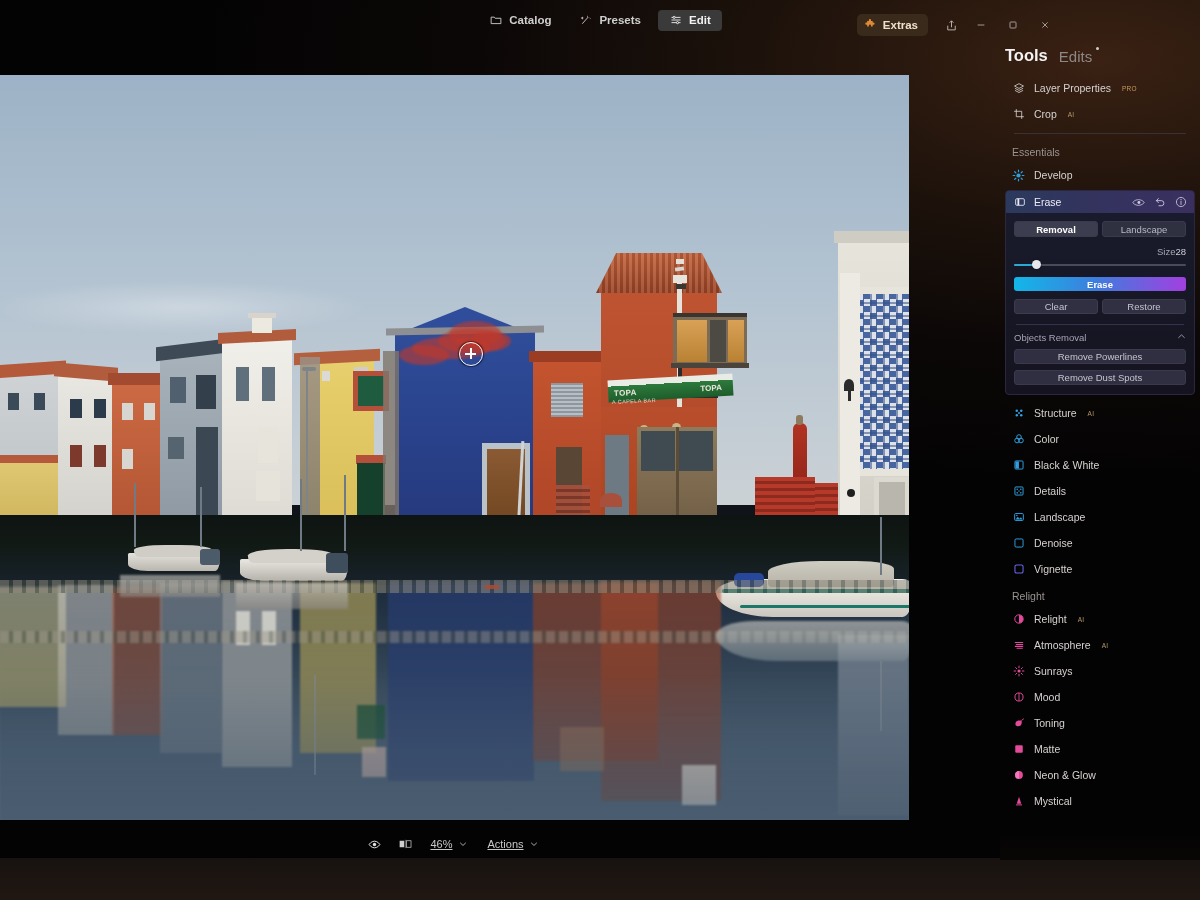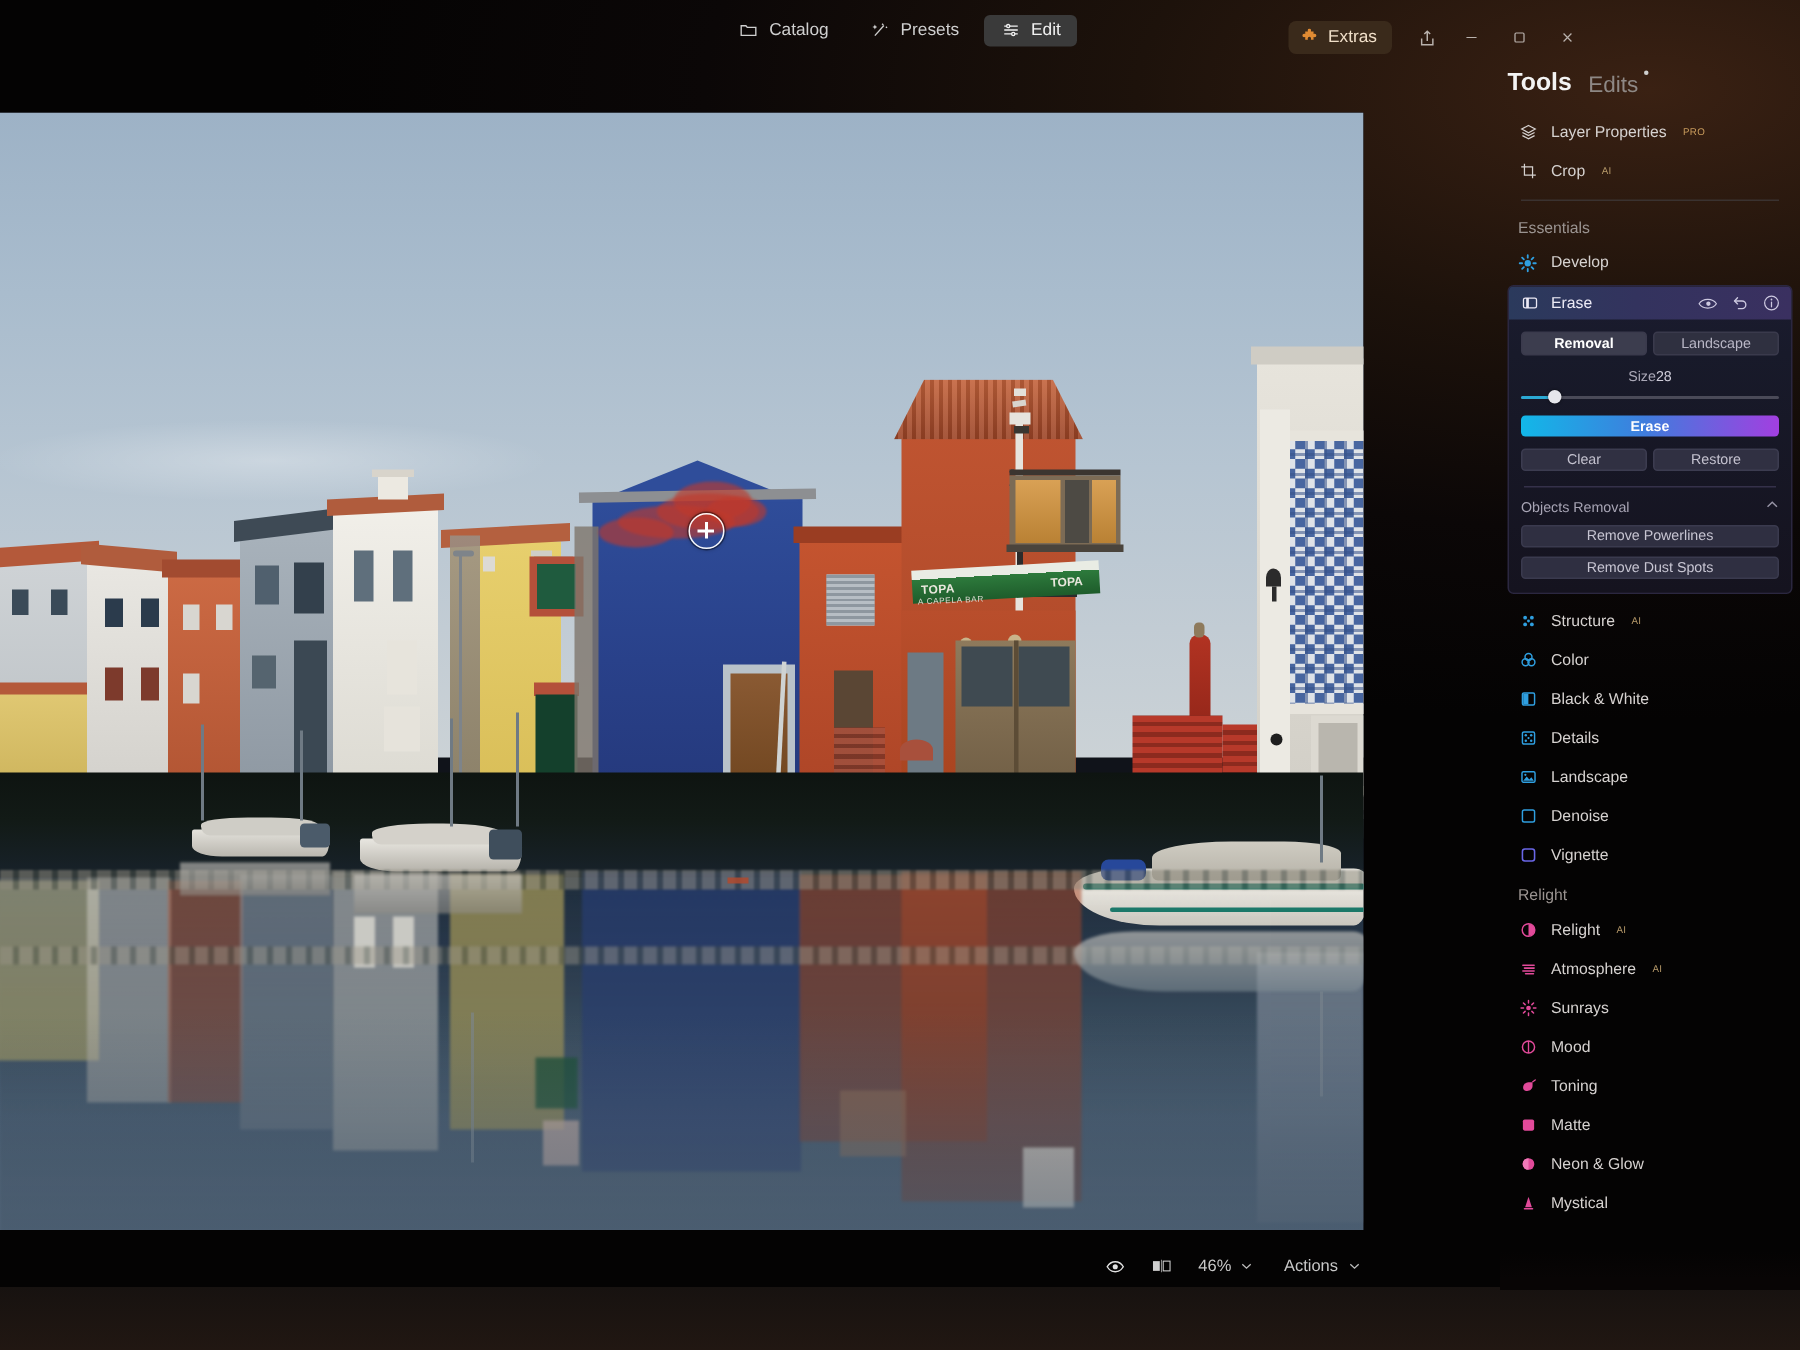--- a/index.html
+++ b/index.html
@@ -19,21 +19,21 @@
       linear-gradient(180deg,#1b1310 0%,#0d0a09 40%, #060505 100%);
   }
   .chrome-bottom {
     position:absolute; left:0; bottom:0; width:1200px; height:42px;
     background:linear-gradient(180deg,#171210 0%, #211712 100%);
   }
 
   
   .topbar {
     position:absolute; left:0; top:0; width:1064px; height:54px;
-    display:flex; align-items:center;
+    display:flex; align-items:center;font-weight:bold;
   }
   .center-tabs {
     position:absolute; left:0; top:0; width:1200px; height:40px;
     display:flex; align-items:center; justify-content:center; gap:6px;
   }
   .tab {
     display:flex; align-items:center; gap:7px;
     height:21px; padding:0 11px; border-radius:4px;
     font-size:11.5px; color:#cfcfcf; cursor:default;
     white-space:nowrap;
@@ -129,22 +129,22 @@
   }
   .brush-cursor:before,.brush-cursor:after{
     content:""; position:absolute; background:#fff;
   }
   .brush-cursor:before{ left:50%; top:5px; width:1.6px; height:11px; margin-left:-.8px;}
   .brush-cursor:after{ top:50%; left:5px; height:1.6px; width:11px; margin-top:-.8px;}
 
   
   .canvasbar {
     position:absolute; left:0; top:828px; width:909px; height:32px;
-    display:flex; align-items:center; justify-content:flex-end; gap:18px;
-    font-size:11px; color:#c8c8c8;
+    display:flex; align-items:center; justify-content:center; gap:18px;
+    font-size:11px; color:#c8c8c8;text-decoration:underline;
   }
   .cb-item { display:flex; align-items:center; gap:4px; cursor:default; }
 
   
   .rpanel {
     position:absolute; right:0; top:40px; width:200px; height:820px;
     overflow:hidden;
   }
   .panel-head { display:flex; align-items:flex-end; gap:11px; padding:6px 0 0 5px; }
   .panel-head .t1 { font-size:16.5px; font-weight:bold; color:#f3f3f3; }
@@ -179,21 +179,21 @@
   }
   .erase-head .acts { margin-left:auto; display:flex; gap:8px; align-items:center; color:#cdc9e0; }
   .erase-body { padding:8px 8px 9px 8px; }
   .segrow { display:flex; gap:4px; }
   .seg {
     flex:1; height:16px; border-radius:3px; font-size:9.5px;
     display:flex; align-items:center; justify-content:center;
     background:#2f3040; color:#b9b7c6; border:1px solid #3a3a4c; cursor:default;
   }
   .seg.on { background:#3c3d4e; color:#ffffff; font-weight:bold; }
-  .sldlabel { display:flex; justify-content:center; margin-top:9px; font-size:9.5px; color:#a9a7b6; }
+  .sldlabel { display:flex; justify-content:flex-end; margin-top:9px; font-size:9.5px; color:#a9a7b6; }
   .sldlabel .v { color:#cfcdd9; }
   .track {
     position:relative; height:2px; margin-top:7px; background:#4a4a58; border-radius:2px;
   }
   .track .fill { position:absolute; left:0; top:0; height:2px; background:#2ba9d4; border-radius:2px; }
   .track .knob {
     position:absolute; top:-4px; width:9px; height:9px; border-radius:50%;
     background:#e6e6ec; box-shadow:0 0 2px rgba(0,0,0,.6);
   }
   .erase-btn {

